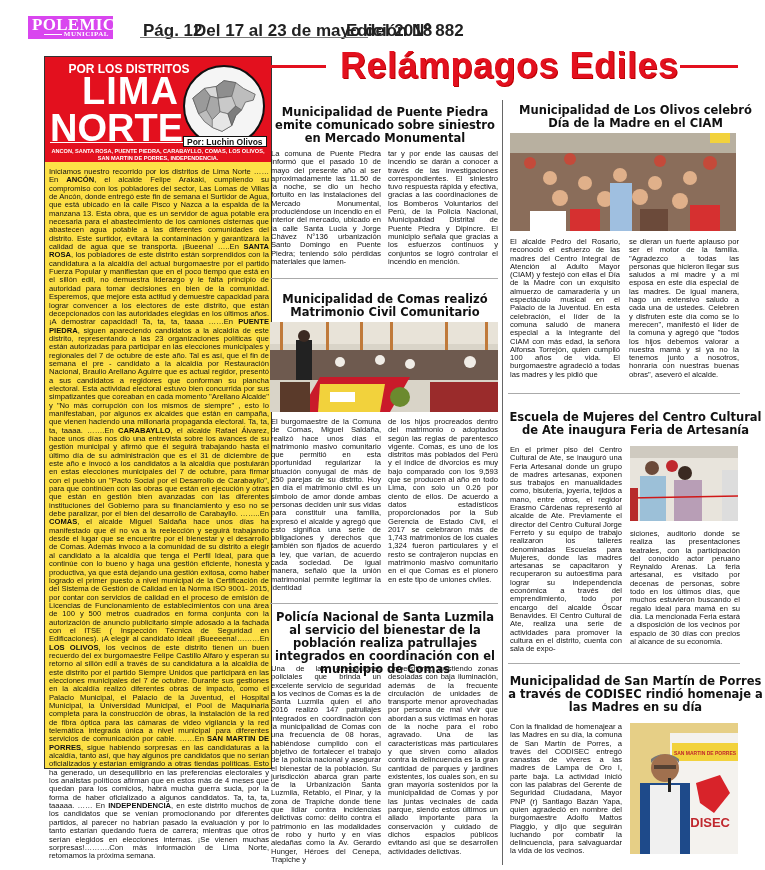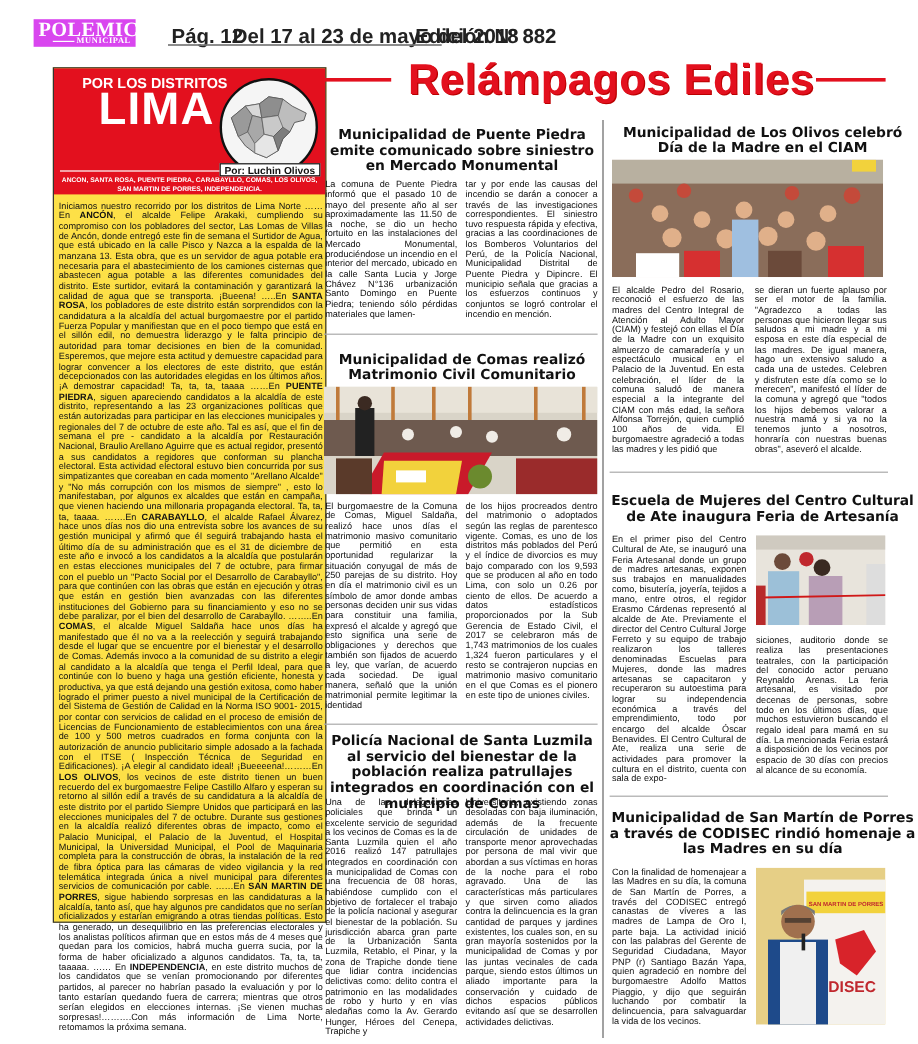--- a/index.html
+++ b/index.html
@@ -53,20 +53,21 @@
   <span class="hinfo" style="left:194px">Del 17 al 23 de mayo del 2018</span>
   <span class="hinfo" style="left:346px">Edición Nº 882</span>
   <div class="hrule" style="width:228px"></div>
   <div style="position:absolute;left:140px;top:37px;width:228px;height:1px;background:#777;"></div>
 </div>
 
 <div class="left-col">
   <div class="ln-box">
     <div class="ln-top">POR LOS DISTRITOS</div>
     <div class="ln-lima">LIMA</div>
+    <div class="ln-norte">NORTE</div>
     <div class="ln-map">
       <svg viewBox="0 0 80 80">
         <path d="M8 32 L20 22 L32 20 L40 14 L52 16 L60 22 L72 28 L70 34 L62 36 L58 44 L52 50 L48 60 L38 66 L28 62 L20 56 L14 48 Z" fill="#bdbdbd" stroke="#555" stroke-width="0.8"></path>
         <path d="M8 32 L20 22 L26 30 L22 44 L14 48 Z" fill="#9a9a9a" stroke="#555" stroke-width="0.6"></path>
         <path d="M20 22 L32 20 L34 32 L26 30 Z" fill="#d8d8d8" stroke="#555" stroke-width="0.6"></path>
         <path d="M32 20 L40 14 L52 16 L48 30 L34 32 Z" fill="#8e8e8e" stroke="#555" stroke-width="0.6"></path>
         <path d="M22 44 L26 30 L34 32 L36 46 L28 54 Z" fill="#a8a8a8" stroke="#555" stroke-width="0.6"></path>
         <path d="M34 32 L48 30 L52 40 L44 48 L36 46 Z" fill="#c9c9c9" stroke="#555" stroke-width="0.6"></path>
         <path d="M28 54 L36 46 L44 48 L48 60 L38 66 L28 62 Z" fill="#e6e6e6" stroke="#555" stroke-width="0.6"></path>
         <path d="M44 48 L52 40 L58 44 L52 50 L48 60 Z" fill="#7d7d7d" stroke="#555" stroke-width="0.6"></path>

